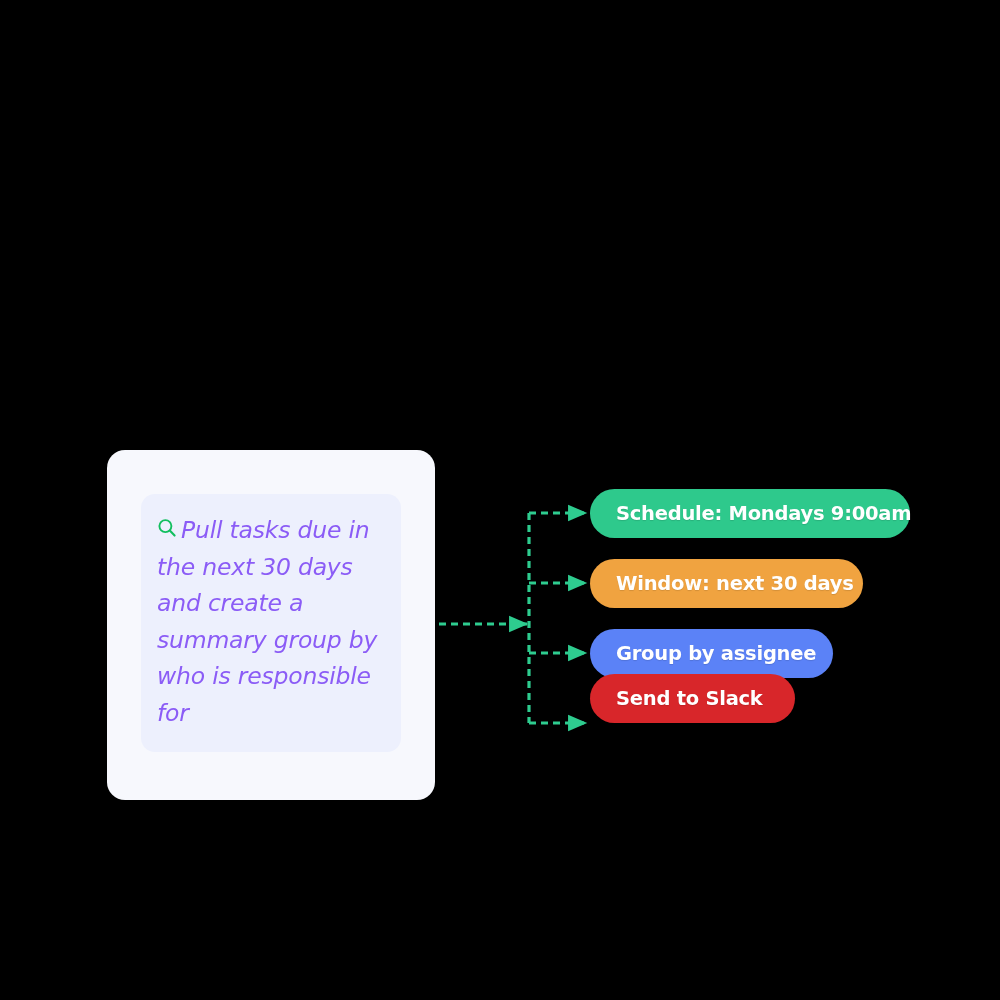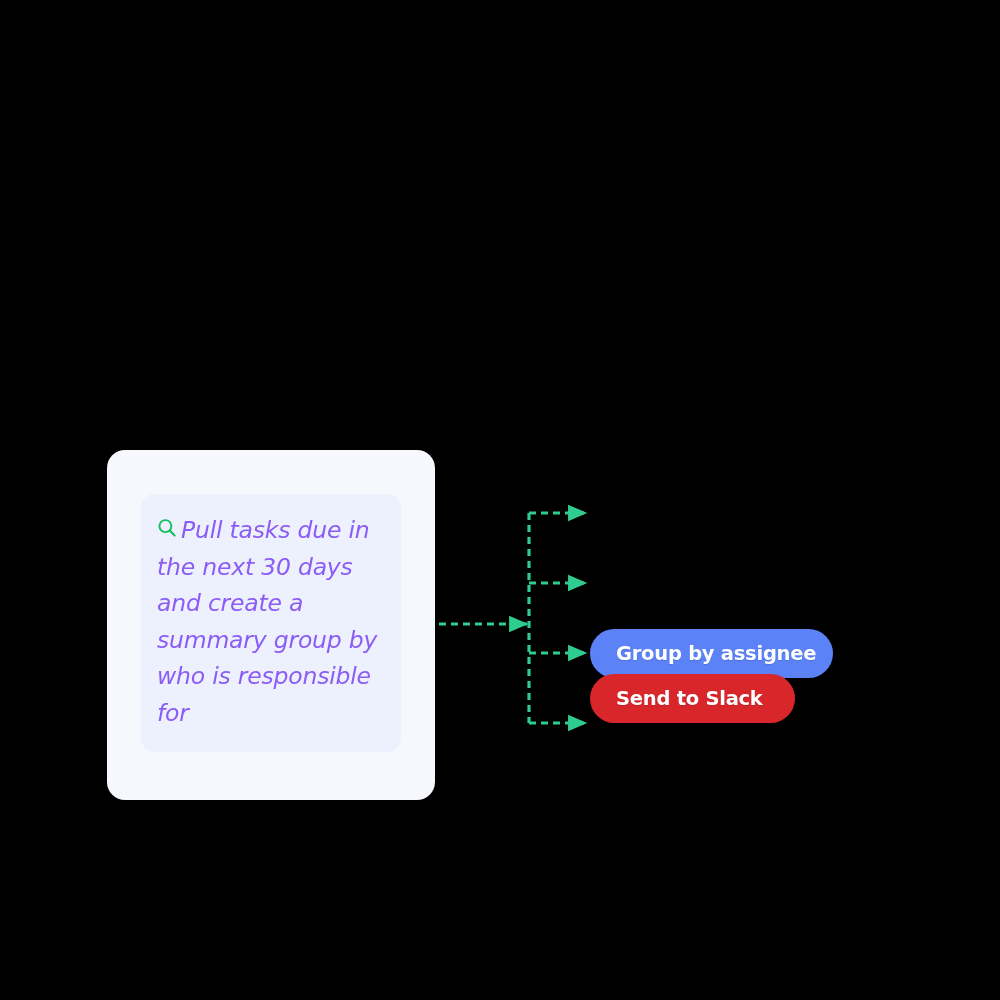--- a/index.html
+++ b/index.html
@@ -125,20 +125,26 @@
     <line x1="439" y1="624" x2="527" y2="624" stroke="#2ecc8f" stroke-width="3.2" stroke-dasharray="7 5" marker-end="url(#arrowhead)"></line>
 
     <line x1="529" y1="513" x2="529" y2="723" stroke="#2ecc8f" stroke-width="3.2" stroke-dasharray="7 5"></line>
 
     <line x1="529" y1="513" x2="586" y2="513" stroke="#2ecc8f" stroke-width="3.2" stroke-dasharray="7 5" marker-end="url(#arrowhead)"></line>
     <line x1="529" y1="583" x2="586" y2="583" stroke="#2ecc8f" stroke-width="3.2" stroke-dasharray="7 5" marker-end="url(#arrowhead)"></line>
     <line x1="529" y1="653" x2="586" y2="653" stroke="#2ecc8f" stroke-width="3.2" stroke-dasharray="7 5" marker-end="url(#arrowhead)"></line>
     <line x1="529" y1="723" x2="586" y2="723" stroke="#2ecc8f" stroke-width="3.2" stroke-dasharray="7 5" marker-end="url(#arrowhead)"></line>
   </svg>
 
+  <div class="pill" id="pill-0">
+    <span>Schedule: Mondays 9:00am</span>
+  </div>
+  <div class="pill" id="pill-1">
+    <span>Window: next 30 days</span>
+  </div>
   <div class="pill" id="pill-2">
     <span>Group by assignee</span>
   </div>
   <div class="pill" id="pill-3">
     <span>Send to Slack</span>
   </div>
 
 </div>
 
 </body></html>

